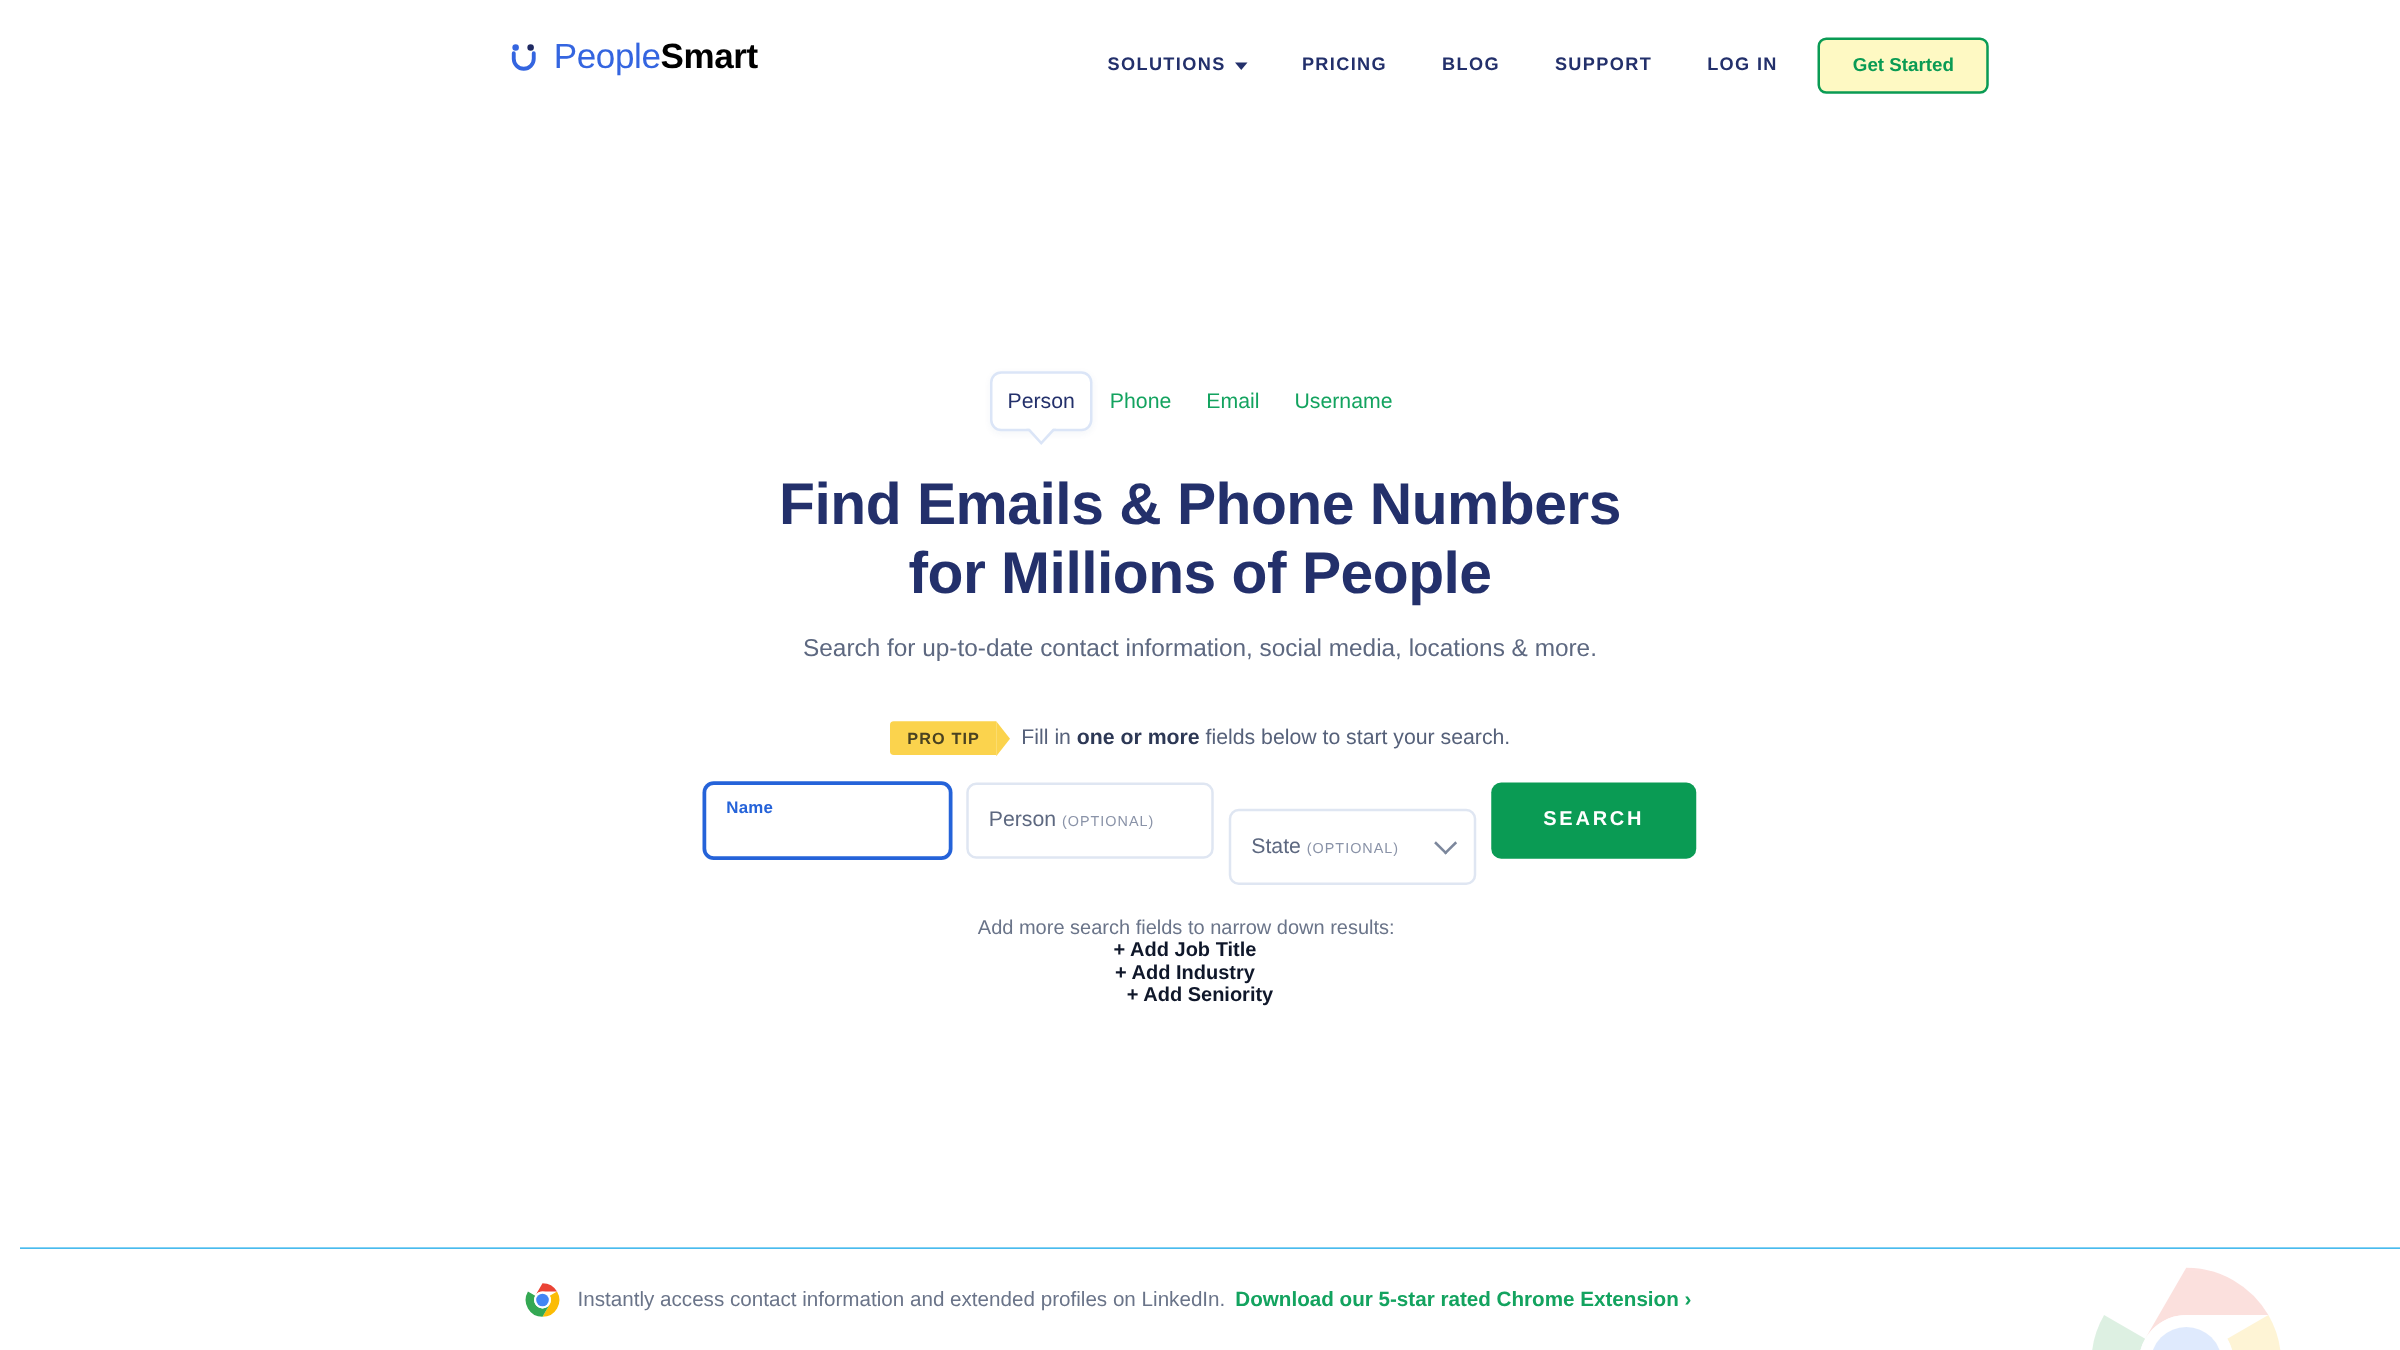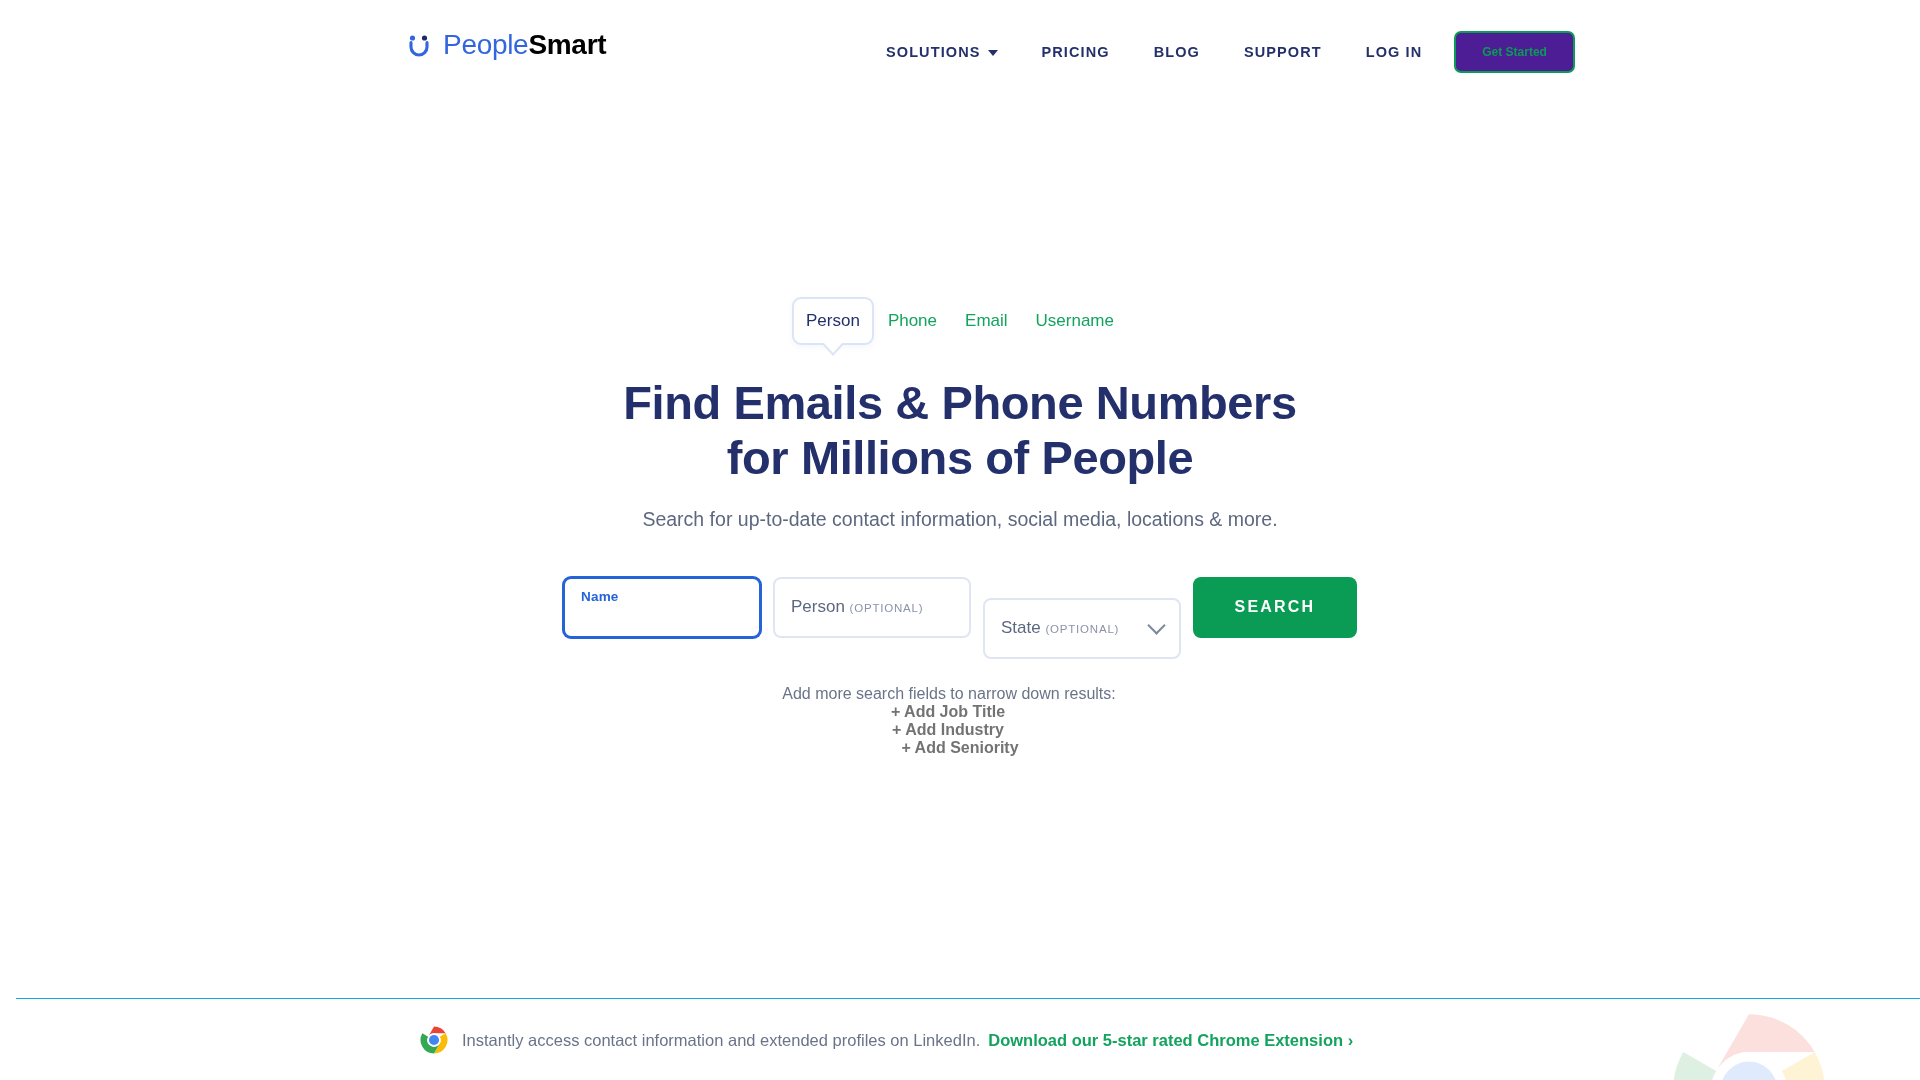--- a/index.html
+++ b/index.html
@@ -82,23 +82,23 @@
     border-top: 6px solid #23306b;
     display: inline-block;
     position: relative;
     top: 1px;
   }
   .nav-login { margin-right: 32px; }
 
   .btn-getstarted {
     border: 2px solid #0a9b54;
     color: #0a9b54;
-    background: #4c1d95;
+    background: #fef9c3;
     border-radius: 7px;
-    font-size: 12px;
+    font-size: 15px;
     font-weight: 700;
     padding: 13px 26px;
     cursor: pointer;
     white-space: nowrap;
     font-family: inherit;
     line-height: 1;
   }
 
   
   .hero {
@@ -298,21 +298,21 @@
     align-items: center;
     gap: 0;
     font-size: 16px;
     flex-direction: column;
   }
   .addfields-label {
     color: #6a7489;
     margin-right: 22px;
   }
   .addfield-link {
-    color: #737373;
+    color: #0f172a;
     font-weight: 700;
     text-decoration: none;
     cursor: pointer;
     margin-right: 24px;
     white-space: nowrap;
   }
   .addfield-link:last-child { margin-right: 0; }
 
   
   .banner {
@@ -399,20 +399,24 @@
     <button class="tab">Username</button>
   </div>
 
   <h1 class="headline">
     <span>Find Emails &amp; Phone Numbers</span><br>
     <span>for Millions of People</span>
   </h1>
 
   <p class="subhead">Search for up-to-date contact information, social media, locations &amp; more.</p>
 
+  <div class="protip-row">
+    <span class="protip-badge">PRO TIP</span>
+    <span class="protip-text"><span>Fill in </span><b>one or more</b><span> fields below to start your search.</span></span>
+  </div>
 
   <form class="search-row">
 
     <label class="field focused">
       <span class="field-label-float">Name</span>
       <input class="field-input" type="text" value="" style="">
     </label>
 
     <label class="field wide">
       <span class="field-placeholder"><span>Person</span> <span class="opt">(OPTIONAL)</span></span>

